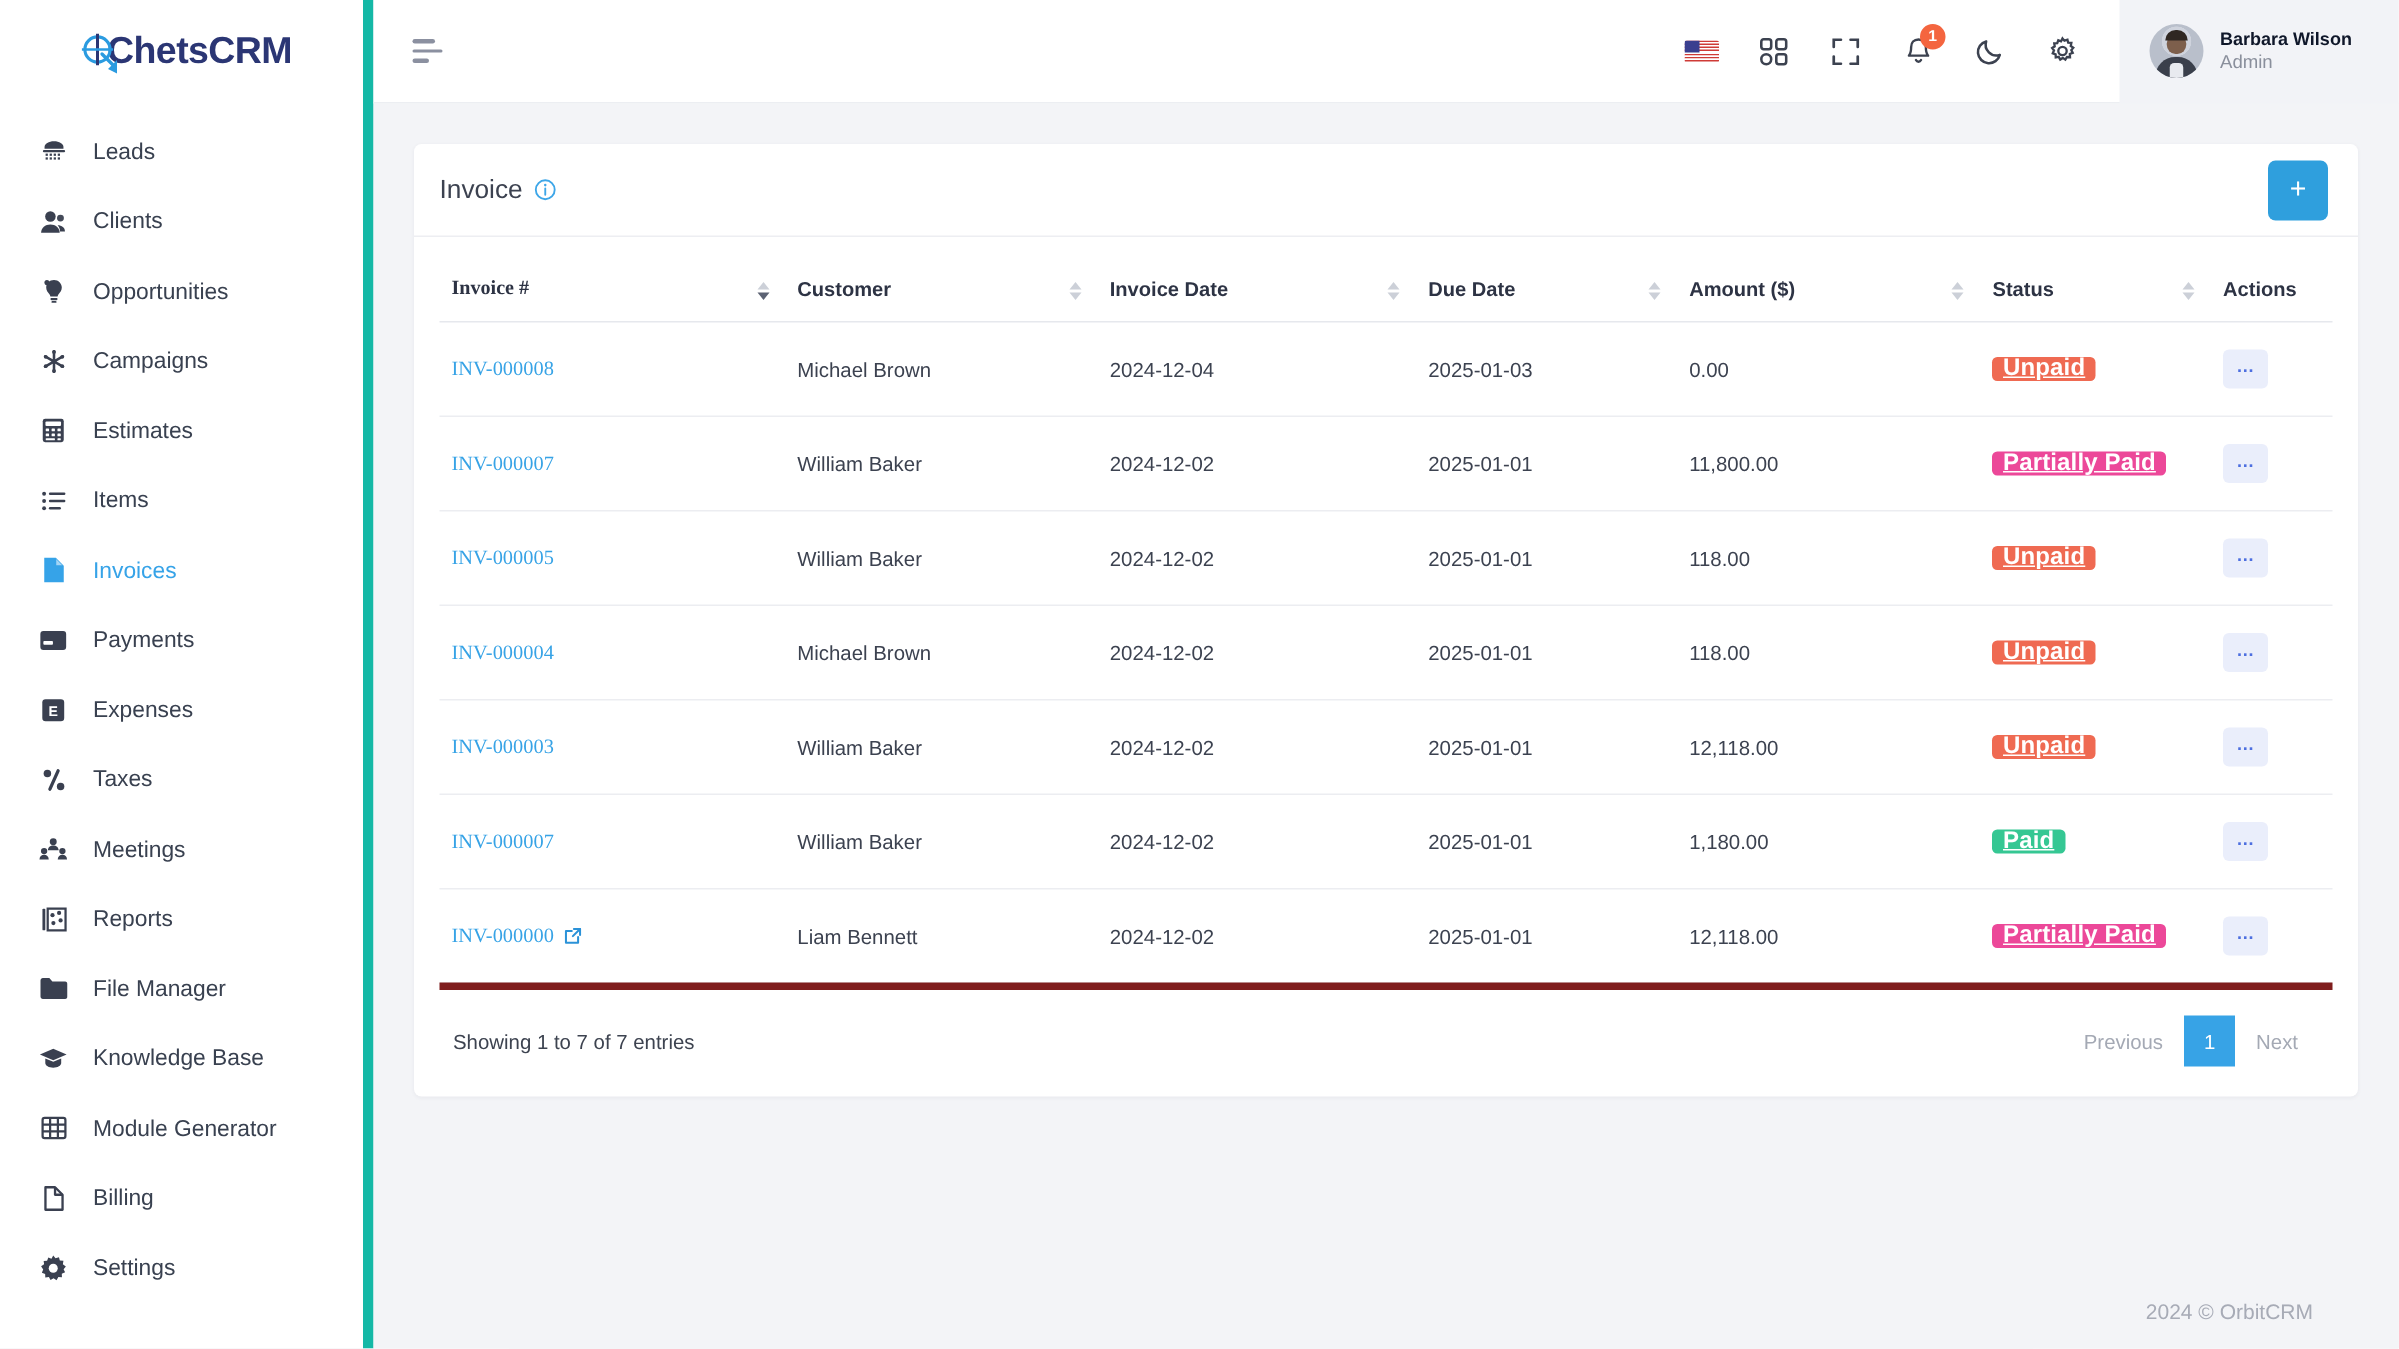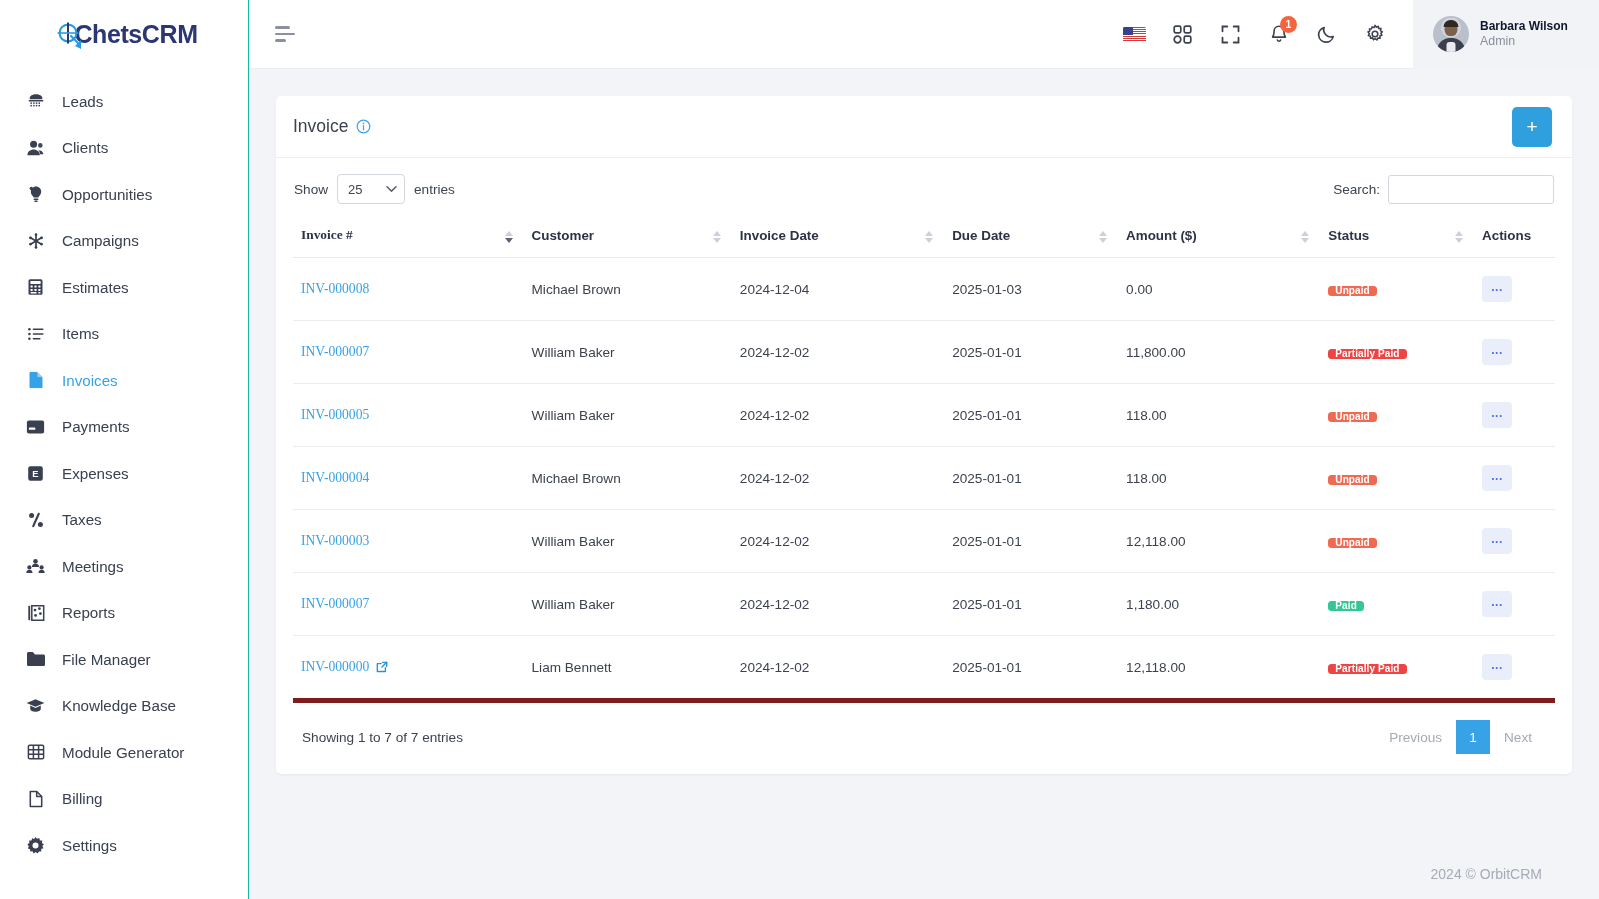--- a/index.html
+++ b/index.html
@@ -9,21 +9,21 @@
     font-family: "Liberation Sans", sans-serif;
     background: #f3f4f7;
     overflow: hidden;
   }
   .app { display: flex; width: 1599px; height: 899px; }
 
   
   .sidebar {
     width: 249px; min-width: 249px; height: 899px;
     background: #ffffff;
-    border-right: 1px solid #14b8a6;
+    border-right: 7px solid #14b8a6;
     display: flex; flex-direction: column;
     overflow: hidden;
   }
   .brand {
     height: 69px; min-height: 69px;
     display: flex; align-items: center; justify-content: center;
     padding-left: 4px;
   }
   .brand-logo { display: flex; align-items: center; gap: 1px; }
   .brand-mark { width: 30px; height: 32px; position: relative; top: 1px; }
@@ -207,25 +207,25 @@
     white-space: nowrap;
   }
   tbody tr:last-child td { border-bottom: 1px solid #ecedf1; }
   .inv-link {
     color: #37a3e6; text-decoration: none; font-size: 13.6px;
     display: inline-flex; align-items: center; gap: 7px; cursor: pointer;
   }
   .ext-icon { display: inline-flex; color: #2b92d8; }
   .badge {
     display: inline-block; border-radius: 3.5px; color: #fff;
-    font-size: 10px; font-weight: 700; padding: 0 7px;
-    line-height: 1.05; letter-spacing: .1px;
+    font-size: 16px; font-weight: 700; padding: 0 7px;
+    line-height: 1.05; letter-spacing: .1px; text-decoration: underline;
   }
   .badge.unpaid { background: #ef6a52; }
-  .badge.partially { background: #ef4444; text-align: center; }
+  .badge.partially { background: #ec4899; text-align: center; }
   .badge.paid { background: #35c793; }
   .action-btn {
     width: 30px; height: 26px; border-radius: 4px; border: none;
     background: #eaeefb; color: #4d6fe0; cursor: pointer;
     display: flex; align-items: center; justify-content: center;
     font-size: 12px; letter-spacing: .5px; line-height: 1;
     font-weight: 700; padding-bottom: 5px;
   }
   .col-num { width: 228px; font-family: Liberation Serif, serif; }
   .col-cust { width: 206px; }
@@ -575,39 +575,20 @@
                 <path d="M7.5 6.7 L7.5 10.8" stroke-linecap="round"></path>
                 <circle cx="7.5" cy="4.4" r="0.85" fill="#3da6e8" stroke="none"></circle>
               </svg>
             </span>
           </div>
           <button class="add-btn">+</button>
         </div>
 
         <div class="card-body">
 
-          <div class="table-controls">
-            <div class="show-entries">
-              <span>Show</span>
-              <span class="select-wrap">
-                <select class="entries-select" id="entries-select"><option value="10">10</option><option value="25" selected="">25</option><option value="50">50</option><option value="100">100</option></select>
-                <span class="chev">
-                  <svg width="11" height="7" viewBox="0 0 11 7" fill="none" stroke="#5b616e" stroke-width="1.5" stroke-linecap="round" stroke-linejoin="round">
-                    <path d="M1 1.2 L5.5 5.6 L10 1.2"></path>
-                  </svg>
-                </span>
-              </span>
-              <span>entries</span>
-            </div>
-
-            <div class="search-box">
-              <span class="search-label">Search:</span>
-              <input class="search-input" type="text" id="search-input" placeholder="" style="">
-            </div>
-          </div>
 
           <table>
             <thead>
               <tr id="head-row">
                   <th class="col-num sorted-desc">
                     <span class="th-inner">Invoice #</span>
                     <span class="sort-arrows">
                       <span class="up"></span>
                       <span class="down"></span>
                     </span>

